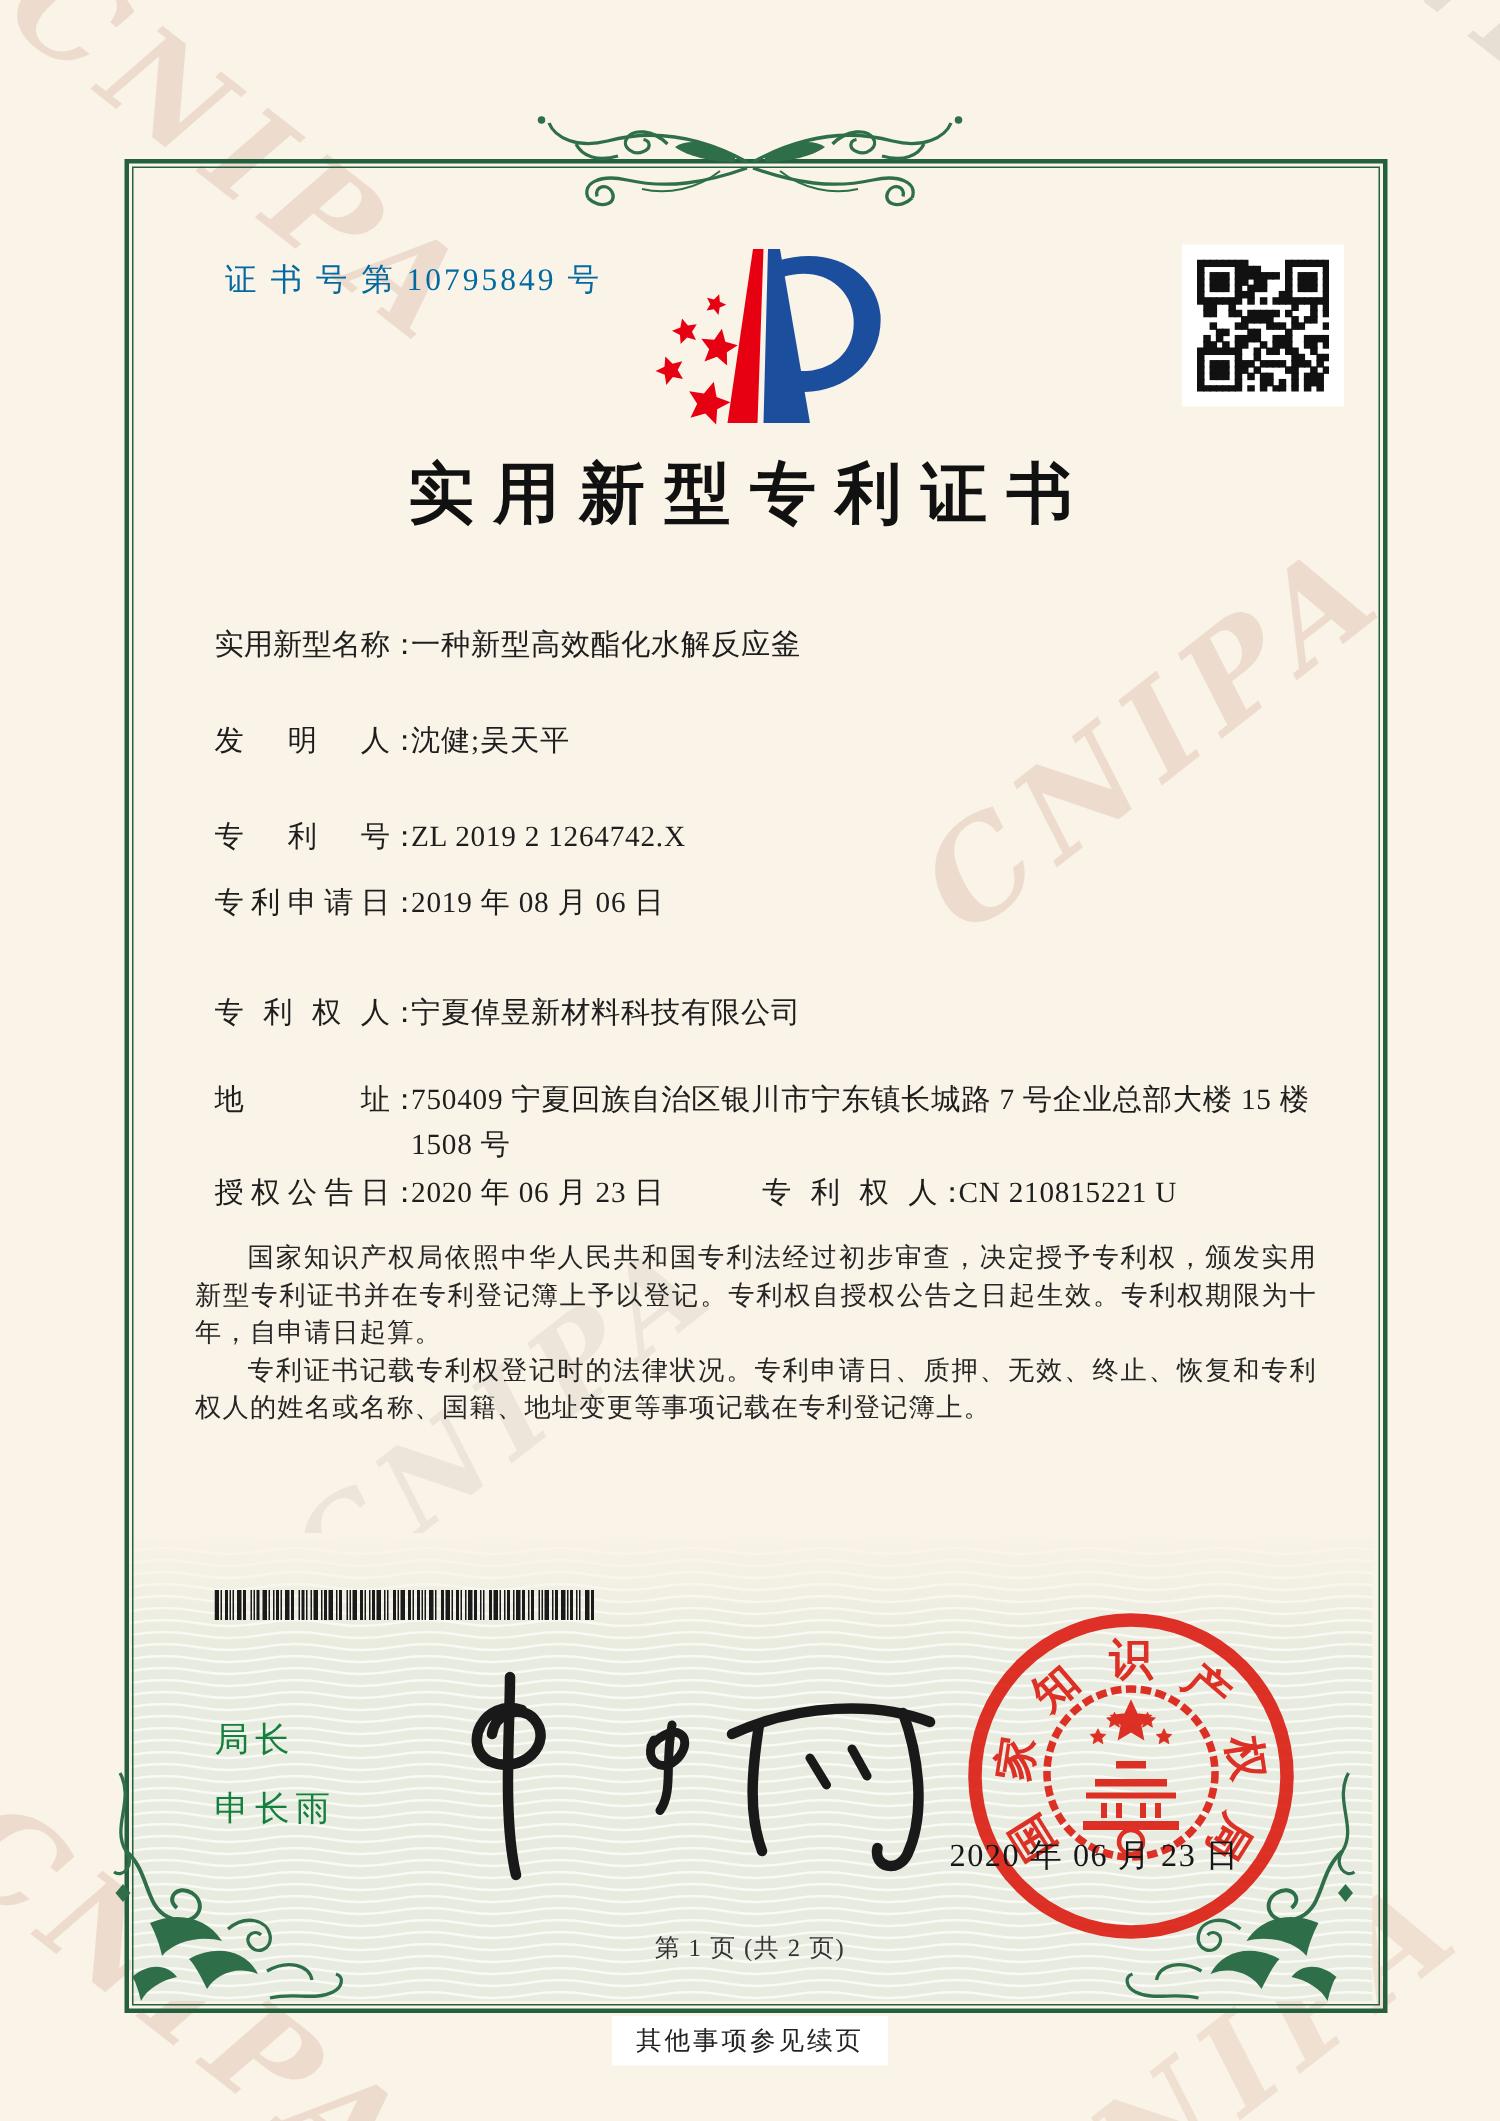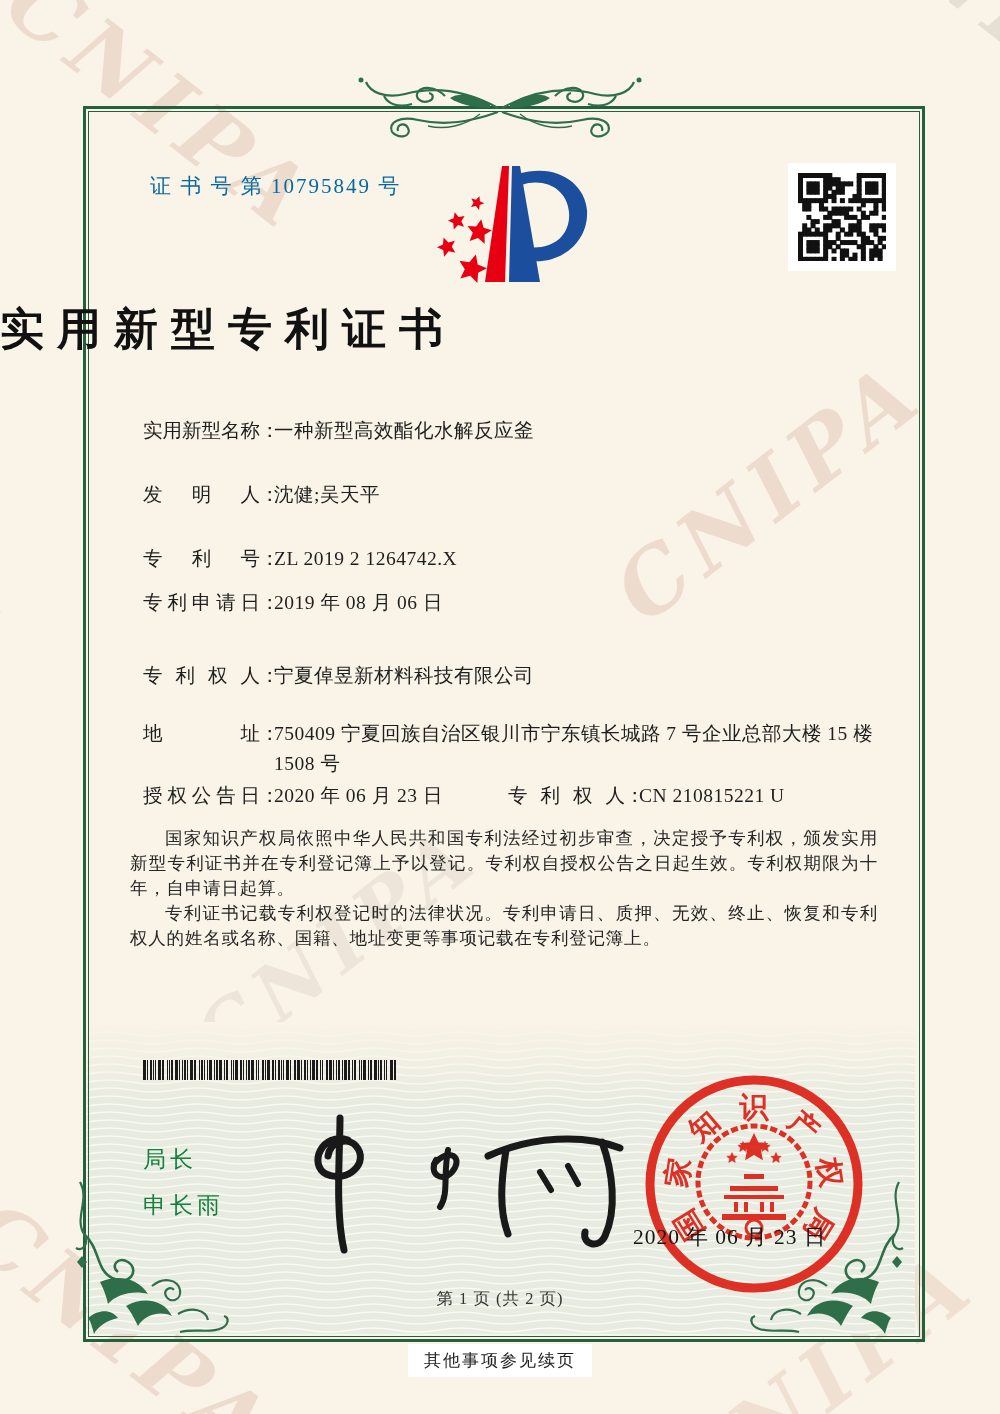--- a/index.html
+++ b/index.html
@@ -31,21 +31,21 @@
   
   .guilloche{position:absolute;left:87px;top:1022px;width:828px;height:312px;}
   .guilloche svg{display:block;width:100%;height:100%;}
   .guilloche-fade{position:absolute;left:0;top:0;width:100%;height:80px;
     background:linear-gradient(180deg,#faf3e7 0%,rgba(250,243,231,0) 100%);}
   
   .cert-no{position:absolute;left:150px;top:172px;font-size:21px;letter-spacing:2px;color:#0369a1;}
   .qr-box{position:absolute;left:788px;top:163px;width:108px;height:108px;background:#fff;}
   .qr-box svg{position:absolute;left:10px;top:10px;}
   .logo{position:absolute;left:405px;top:158px;width:192px;height:134px;}
-  .title{position:absolute;left:0;top:300px;width:100%;
+  .title{position:absolute;left:0;top:300px;width:100%;text-align:center;
     font-size:44px;font-weight:bold;letter-spacing:13px;color:#111;}
   
   .row{position:absolute;left:143px;font-size:19.5px;line-height:30px;white-space:nowrap;}
   .row .lbl{display:inline-block;width:117px;text-align:justify;text-align-last:justify;vertical-align:top;}
   .row .colon{display:inline-block;width:14px;vertical-align:top;}
   .row .val{display:inline-block;vertical-align:top;letter-spacing:.5px;}
   .row.wrap{white-space:normal;}
   .row.wrap .val{width:604px;white-space:normal;}
   .row .pair2{position:absolute;left:365px;top:0;white-space:nowrap;}
   .row .pair2 .lbl{width:117px;}

